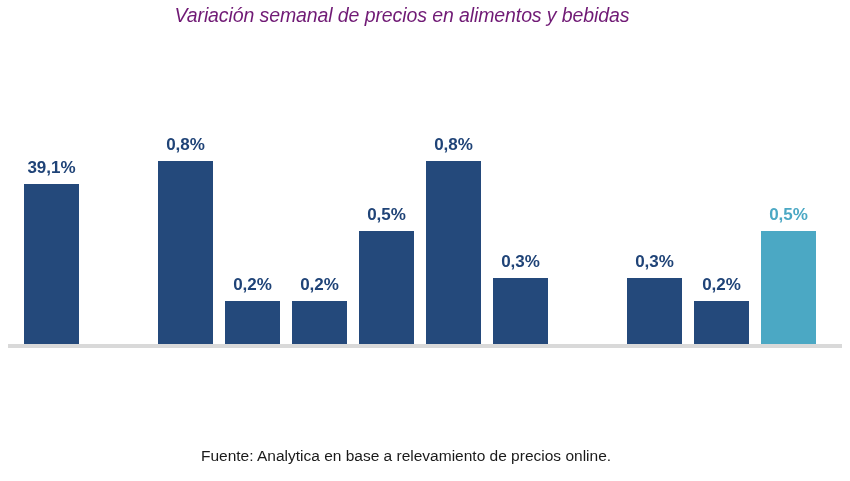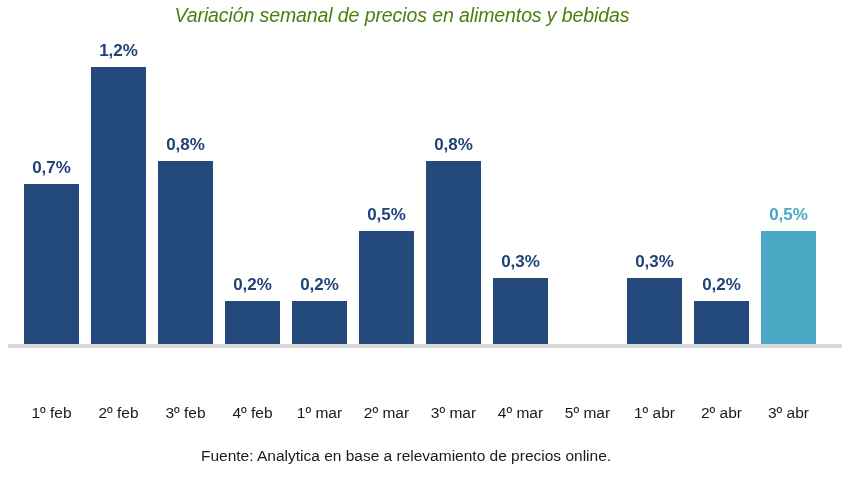--- a/index.html
+++ b/index.html
@@ -23,21 +23,21 @@
 
   
   .chart-title {
     position: absolute;
     top: 4px;
     left: 0;
     width: 804px;
     text-align: center;
     font-size: 19.5px;
     font-style: italic;
-    color: #4d7c0f;
+    color: #701a75;
     letter-spacing: -0.1px;
     white-space: nowrap;
   }
 
   
   .plot-area {
     position: absolute;
     left: 8px;
     top: 36px;
     width: 834px;
@@ -130,25 +130,21 @@
 <body>
 
 <div id="chart-root">
 
   <div class="chart-title">Variación semanal de precios en alimentos y bebidas</div>
 
   <div class="plot-area">
     <div class="bars-layer">
         <div class="bar-slot" style="left: 10px;">
           <div class="bar" title="1º feb: 0,7%" style="height: 163.8px;"></div>
-          <div class="bar-label" style="bottom: 169.8px;">0,7%</div>
-        </div>
-        <div class="bar-slot" style="left: 77px;">
-          <div class="bar" title="2º feb: 1,2%" style="height: 280.8px;"></div>
-          <div class="bar-label" style="bottom: 286.8px;">1,2%</div>
+          <div class="bar-label" style="bottom: 169.8px;">39,1%</div>
         </div>
         <div class="bar-slot" style="left: 144px;">
           <div class="bar" title="3º feb: 0,8%" style="height: 187.2px;"></div>
           <div class="bar-label" style="bottom: 193.2px;">0,8%</div>
         </div>
         <div class="bar-slot" style="left: 211px;">
           <div class="bar" title="4º feb: 0,2%" style="height: 46.8px;"></div>
           <div class="bar-label" style="bottom: 52.8px;">0,2%</div>
         </div>
         <div class="bar-slot" style="left: 278px;">
@@ -176,30 +172,16 @@
           <div class="bar-label" style="bottom: 52.8px;">0,2%</div>
         </div>
         <div class="bar-slot" style="left: 747px;">
           <div class="bar accent" title="3º abr: 0,5%" style="height: 117px;"></div>
           <div class="bar-label accent" style="bottom: 123px;">0,5%</div>
         </div>
       </div>
     <div class="axis-line"></div>
   </div>
 
-  <div class="cat-layer">
-      <div class="cat-label" style="left: 10px;">1º feb</div>
-      <div class="cat-label" style="left: 77px;">2º feb</div>
-      <div class="cat-label" style="left: 144px;">3º feb</div>
-      <div class="cat-label" style="left: 211px;">4º feb</div>
-      <div class="cat-label" style="left: 278px;">1º mar</div>
-      <div class="cat-label" style="left: 345px;">2º mar</div>
-      <div class="cat-label" style="left: 412px;">3º mar</div>
-      <div class="cat-label" style="left: 479px;">4º mar</div>
-      <div class="cat-label" style="left: 546px;">5º mar</div>
-      <div class="cat-label" style="left: 613px;">1º abr</div>
-      <div class="cat-label" style="left: 680px;">2º abr</div>
-      <div class="cat-label" style="left: 747px;">3º abr</div>
-    </div>
 
   <div class="source-note">Fuente: Analytica en base a relevamiento de precios online.</div>
 
 </div>
 
 </body></html>

